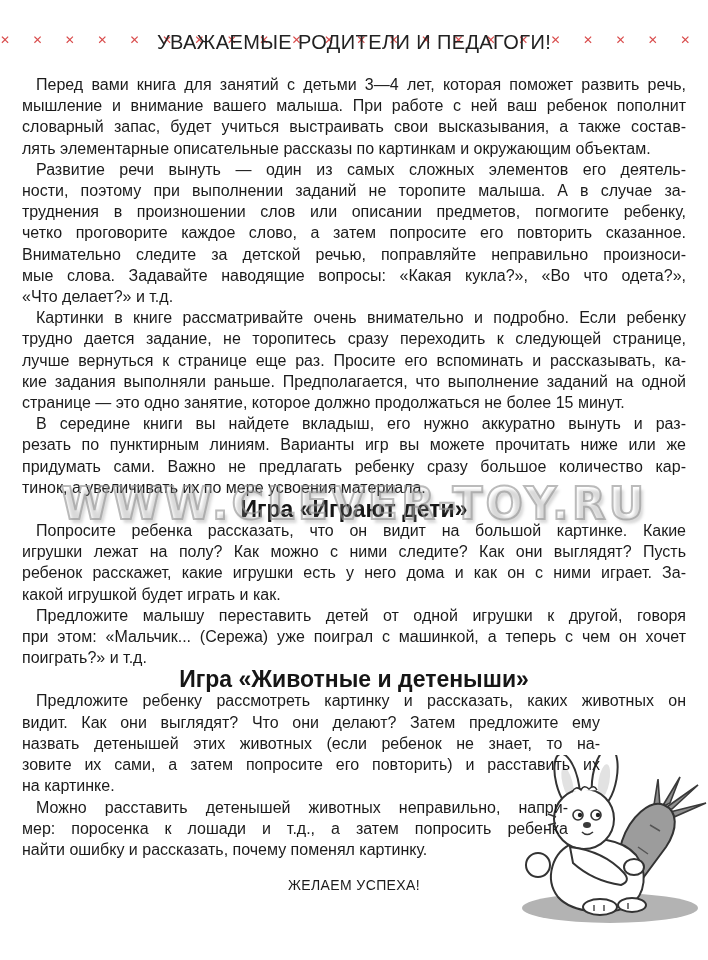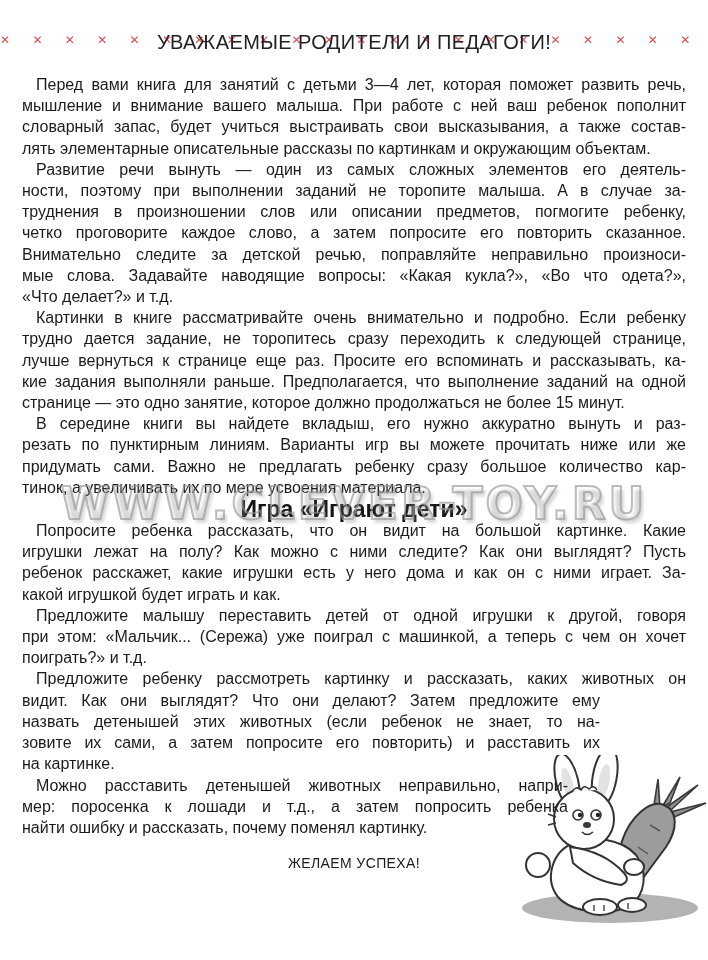--- a/index.html
+++ b/index.html
@@ -146,20 +146,21 @@
         <div class="line">игрушки лежат на полу? Как можно с ними следите? Как они выглядят? Пусть</div>
         <div class="line">ребенок расскажет, какие игрушки есть у него дома и как он с ними играет. За-</div>
         <div class="line last">какой игрушкой будет играть и как.</div>
       </div>
     <div class="para">
         <div class="line first">Предложите малышу переставить детей от одной игрушки к другой, говоря</div>
         <div class="line">при этом: «Мальчик... (Сережа) уже поиграл с машинкой, а теперь с чем он хочет</div>
         <div class="line last">поиграть?» и т.д.</div>
       </div>
 
+    <h2 class="game-heading">Игра «Животные и детеныши»</h2>
 
     <div class="para wrap-a">
         <div class="line first">Предложите ребенку рассмотреть картинку и рассказать, каких животных он</div>
         <div class="line">видит. Как они выглядят? Что они делают? Затем предложите ему</div>
         <div class="line">назвать детенышей этих животных (если ребенок не знает, то на-</div>
         <div class="line">зовите их сами, а затем попросите его повторить) и расставить их</div>
         <div class="line last">на картинке.</div>
       </div>
     <div class="para wrap-b">
         <div class="line first">Можно расставить детенышей животных неправильно, напри-</div>

